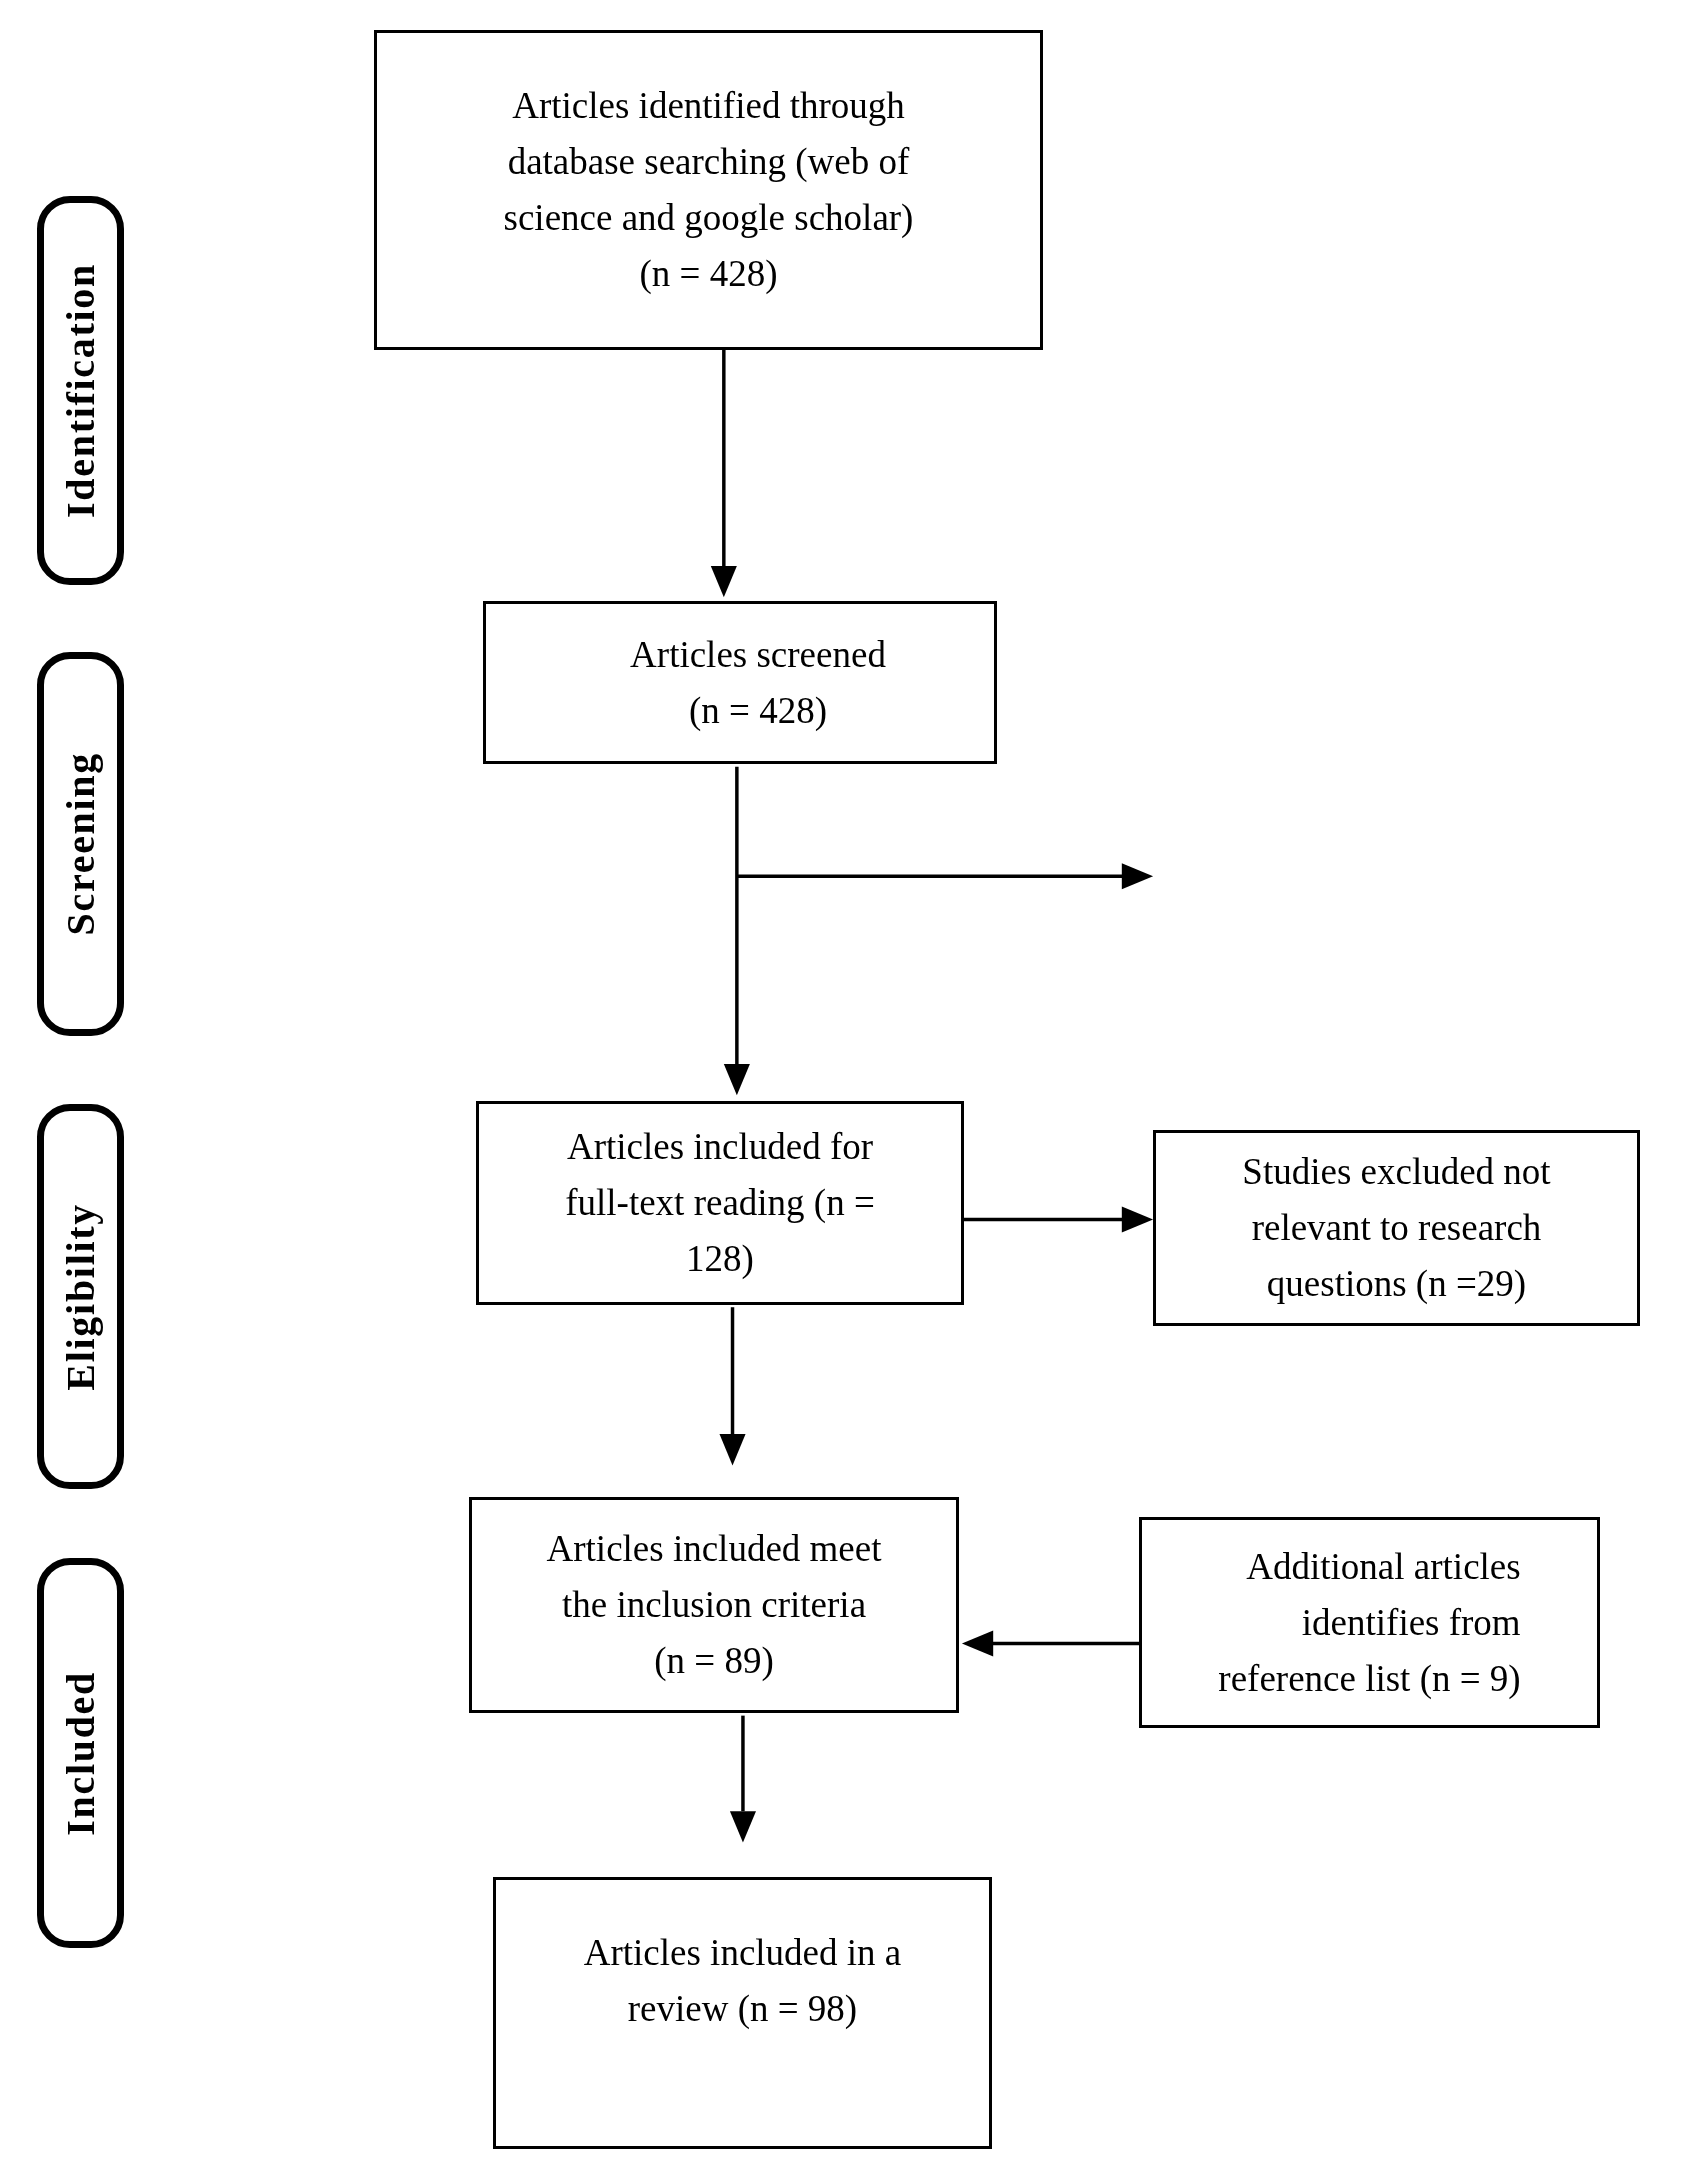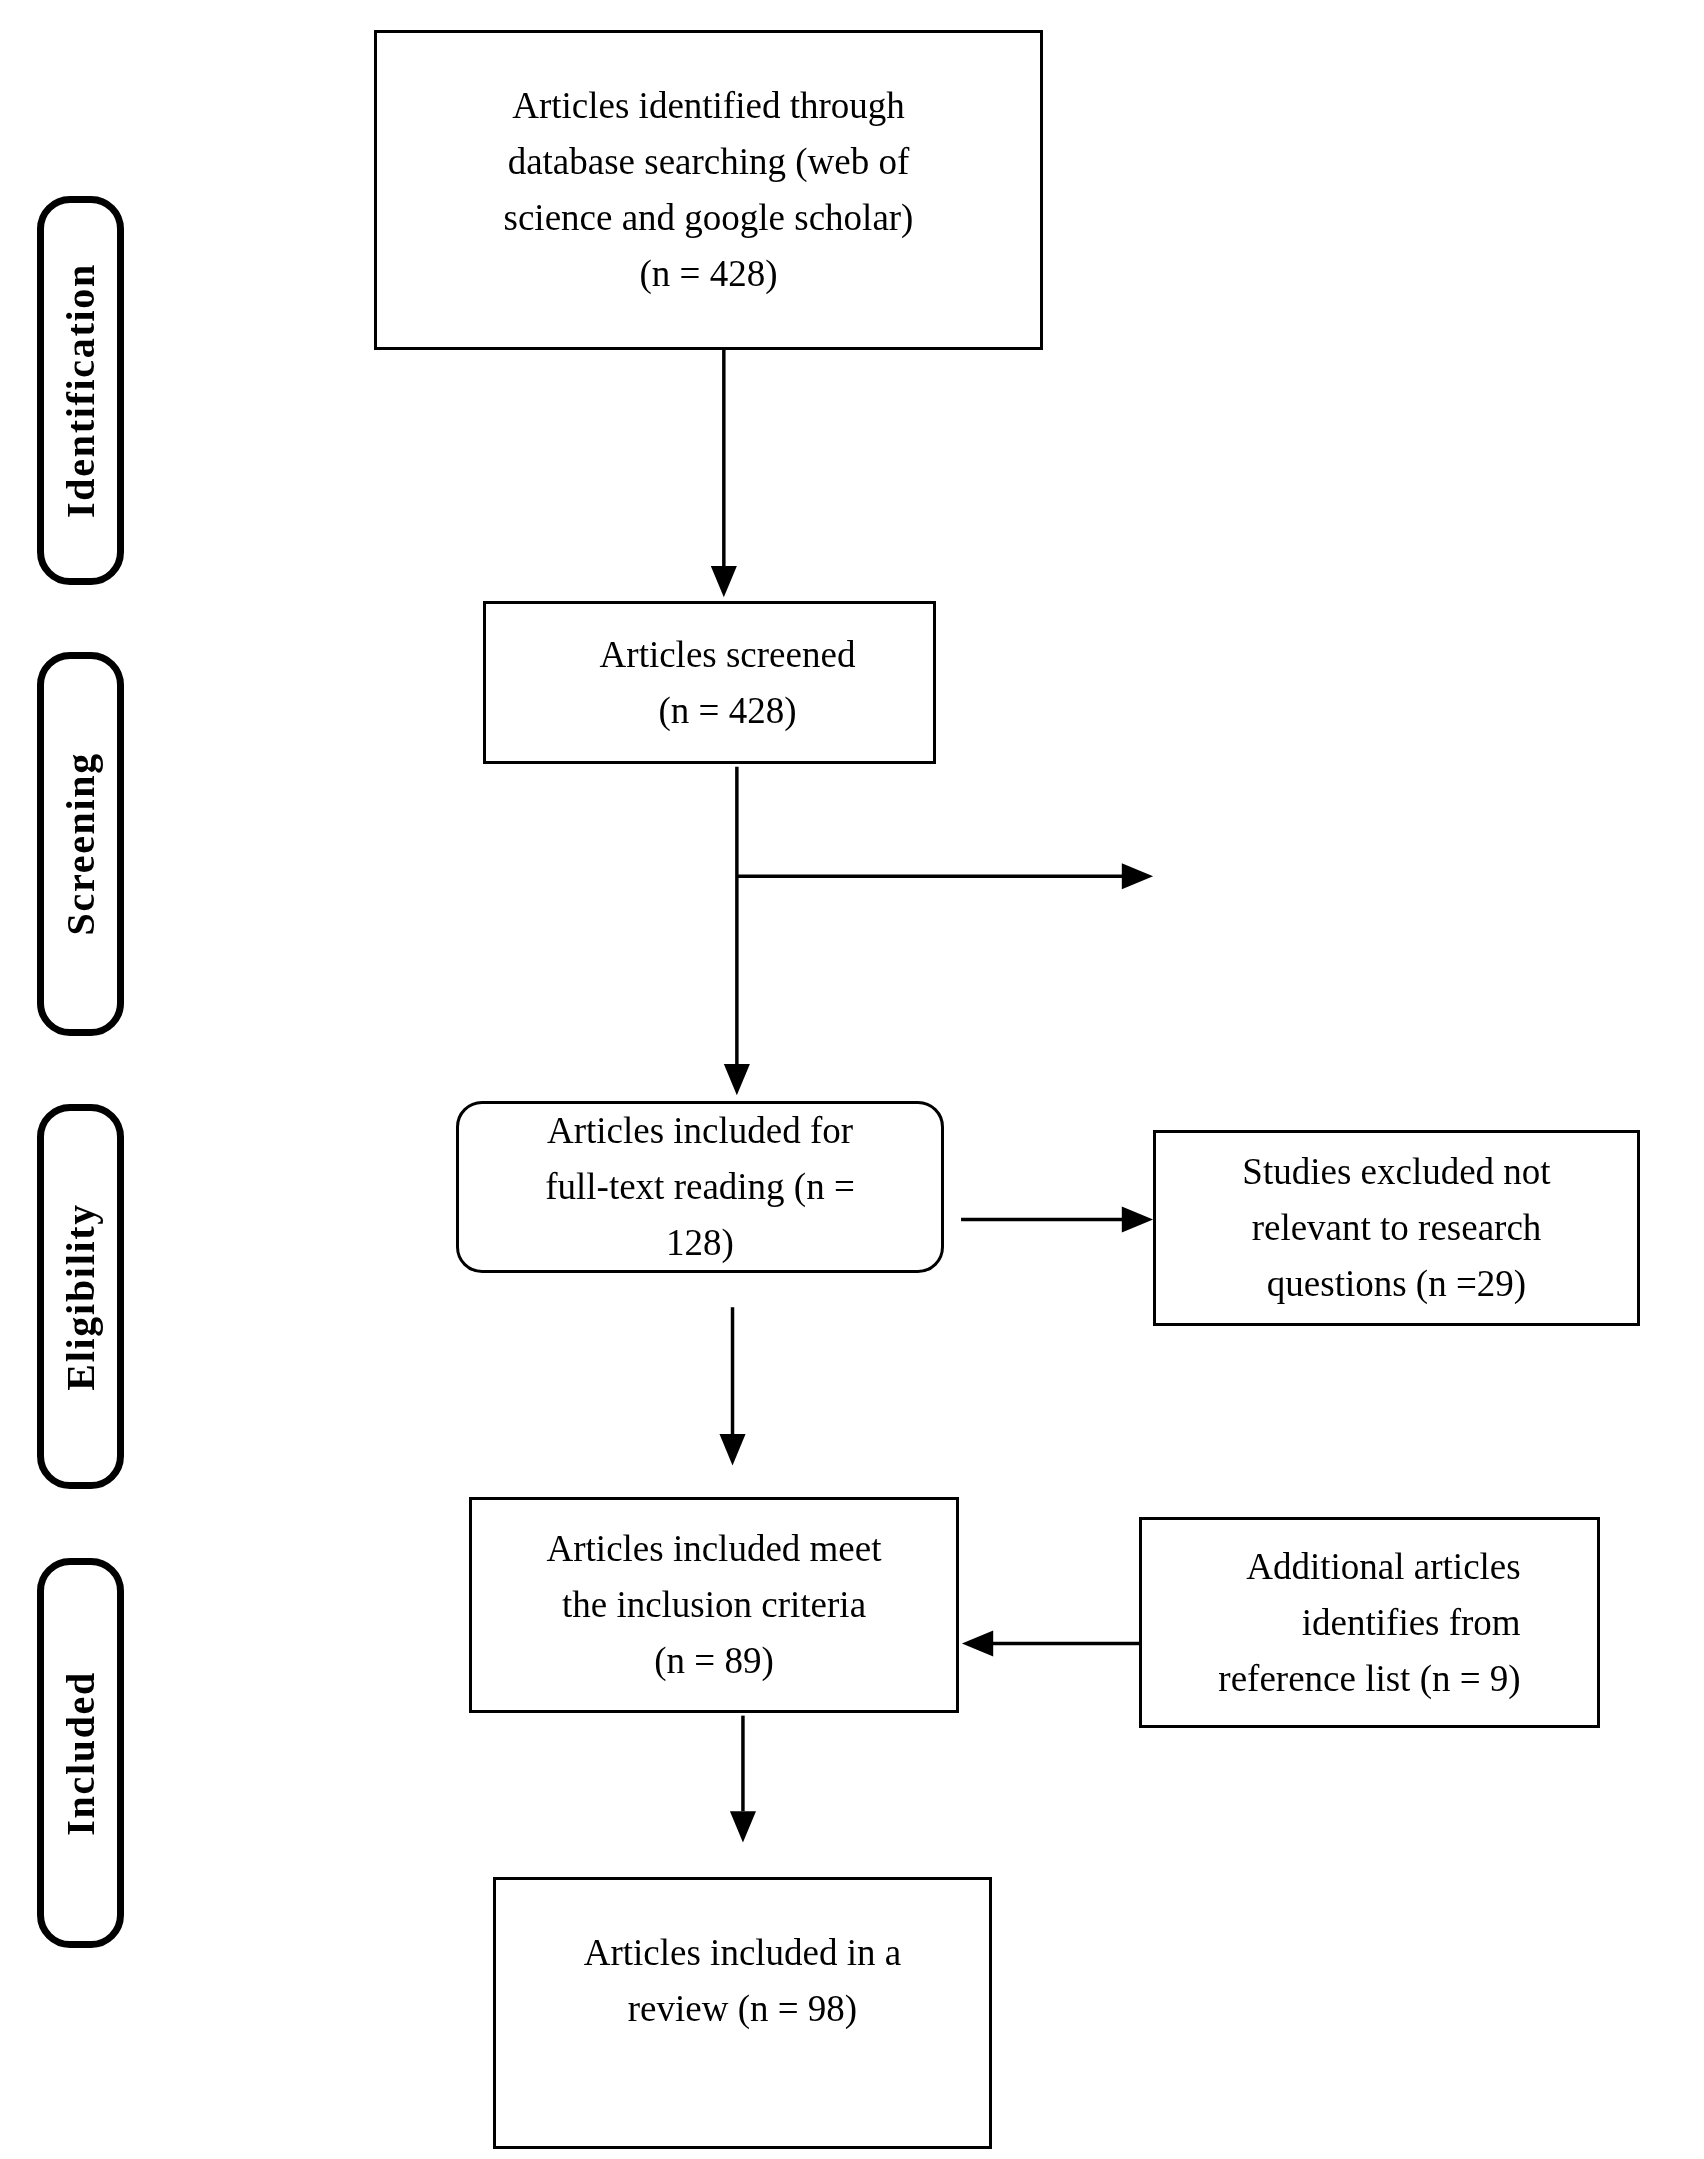--- a/index.html
+++ b/index.html
@@ -32,23 +32,23 @@
   }
   .box-text{font-size:37px;line-height:56px;white-space:pre-line;}
   .box--top-aligned{align-items:flex-start;padding-top:45px;}
 
   #stage-identification{top:196px;height:389px;}
   #stage-screening{top:652px;height:384px;}
   #stage-eligibility{top:1104px;height:385px;}
   #stage-included{top:1558px;height:390px;}
 
   #box-identified{left:374px;top:30px;width:669px;height:320px;}
-  #box-screened{left:483px;top:601px;width:453px;height:163px;padding-left:36px;}
+  #box-screened{left:483px;top:601px;width:514px;height:163px;padding-left:36px;}
   #box-fulltext-excluded{left:1153px;top:757px;width:534px;height:275px;}
-  #box-fulltext-reading{left:456px;top:1101px;width:488px;height:172px;border-radius:26px;}
+  #box-fulltext-reading{left:476px;top:1101px;width:488px;height:204px;}
   #box-studies-excluded{left:1153px;top:1130px;width:487px;height:196px;}
   #box-meet-criteria{left:469px;top:1497px;width:490px;height:216px;}
   #box-additional{left:1139px;top:1517px;width:461px;height:211px;text-align:right;}
   #box-review{left:493px;top:1877px;width:499px;height:272px;}
 </style>
 </head>
 <body>
 
 <div class="canvas">
 

